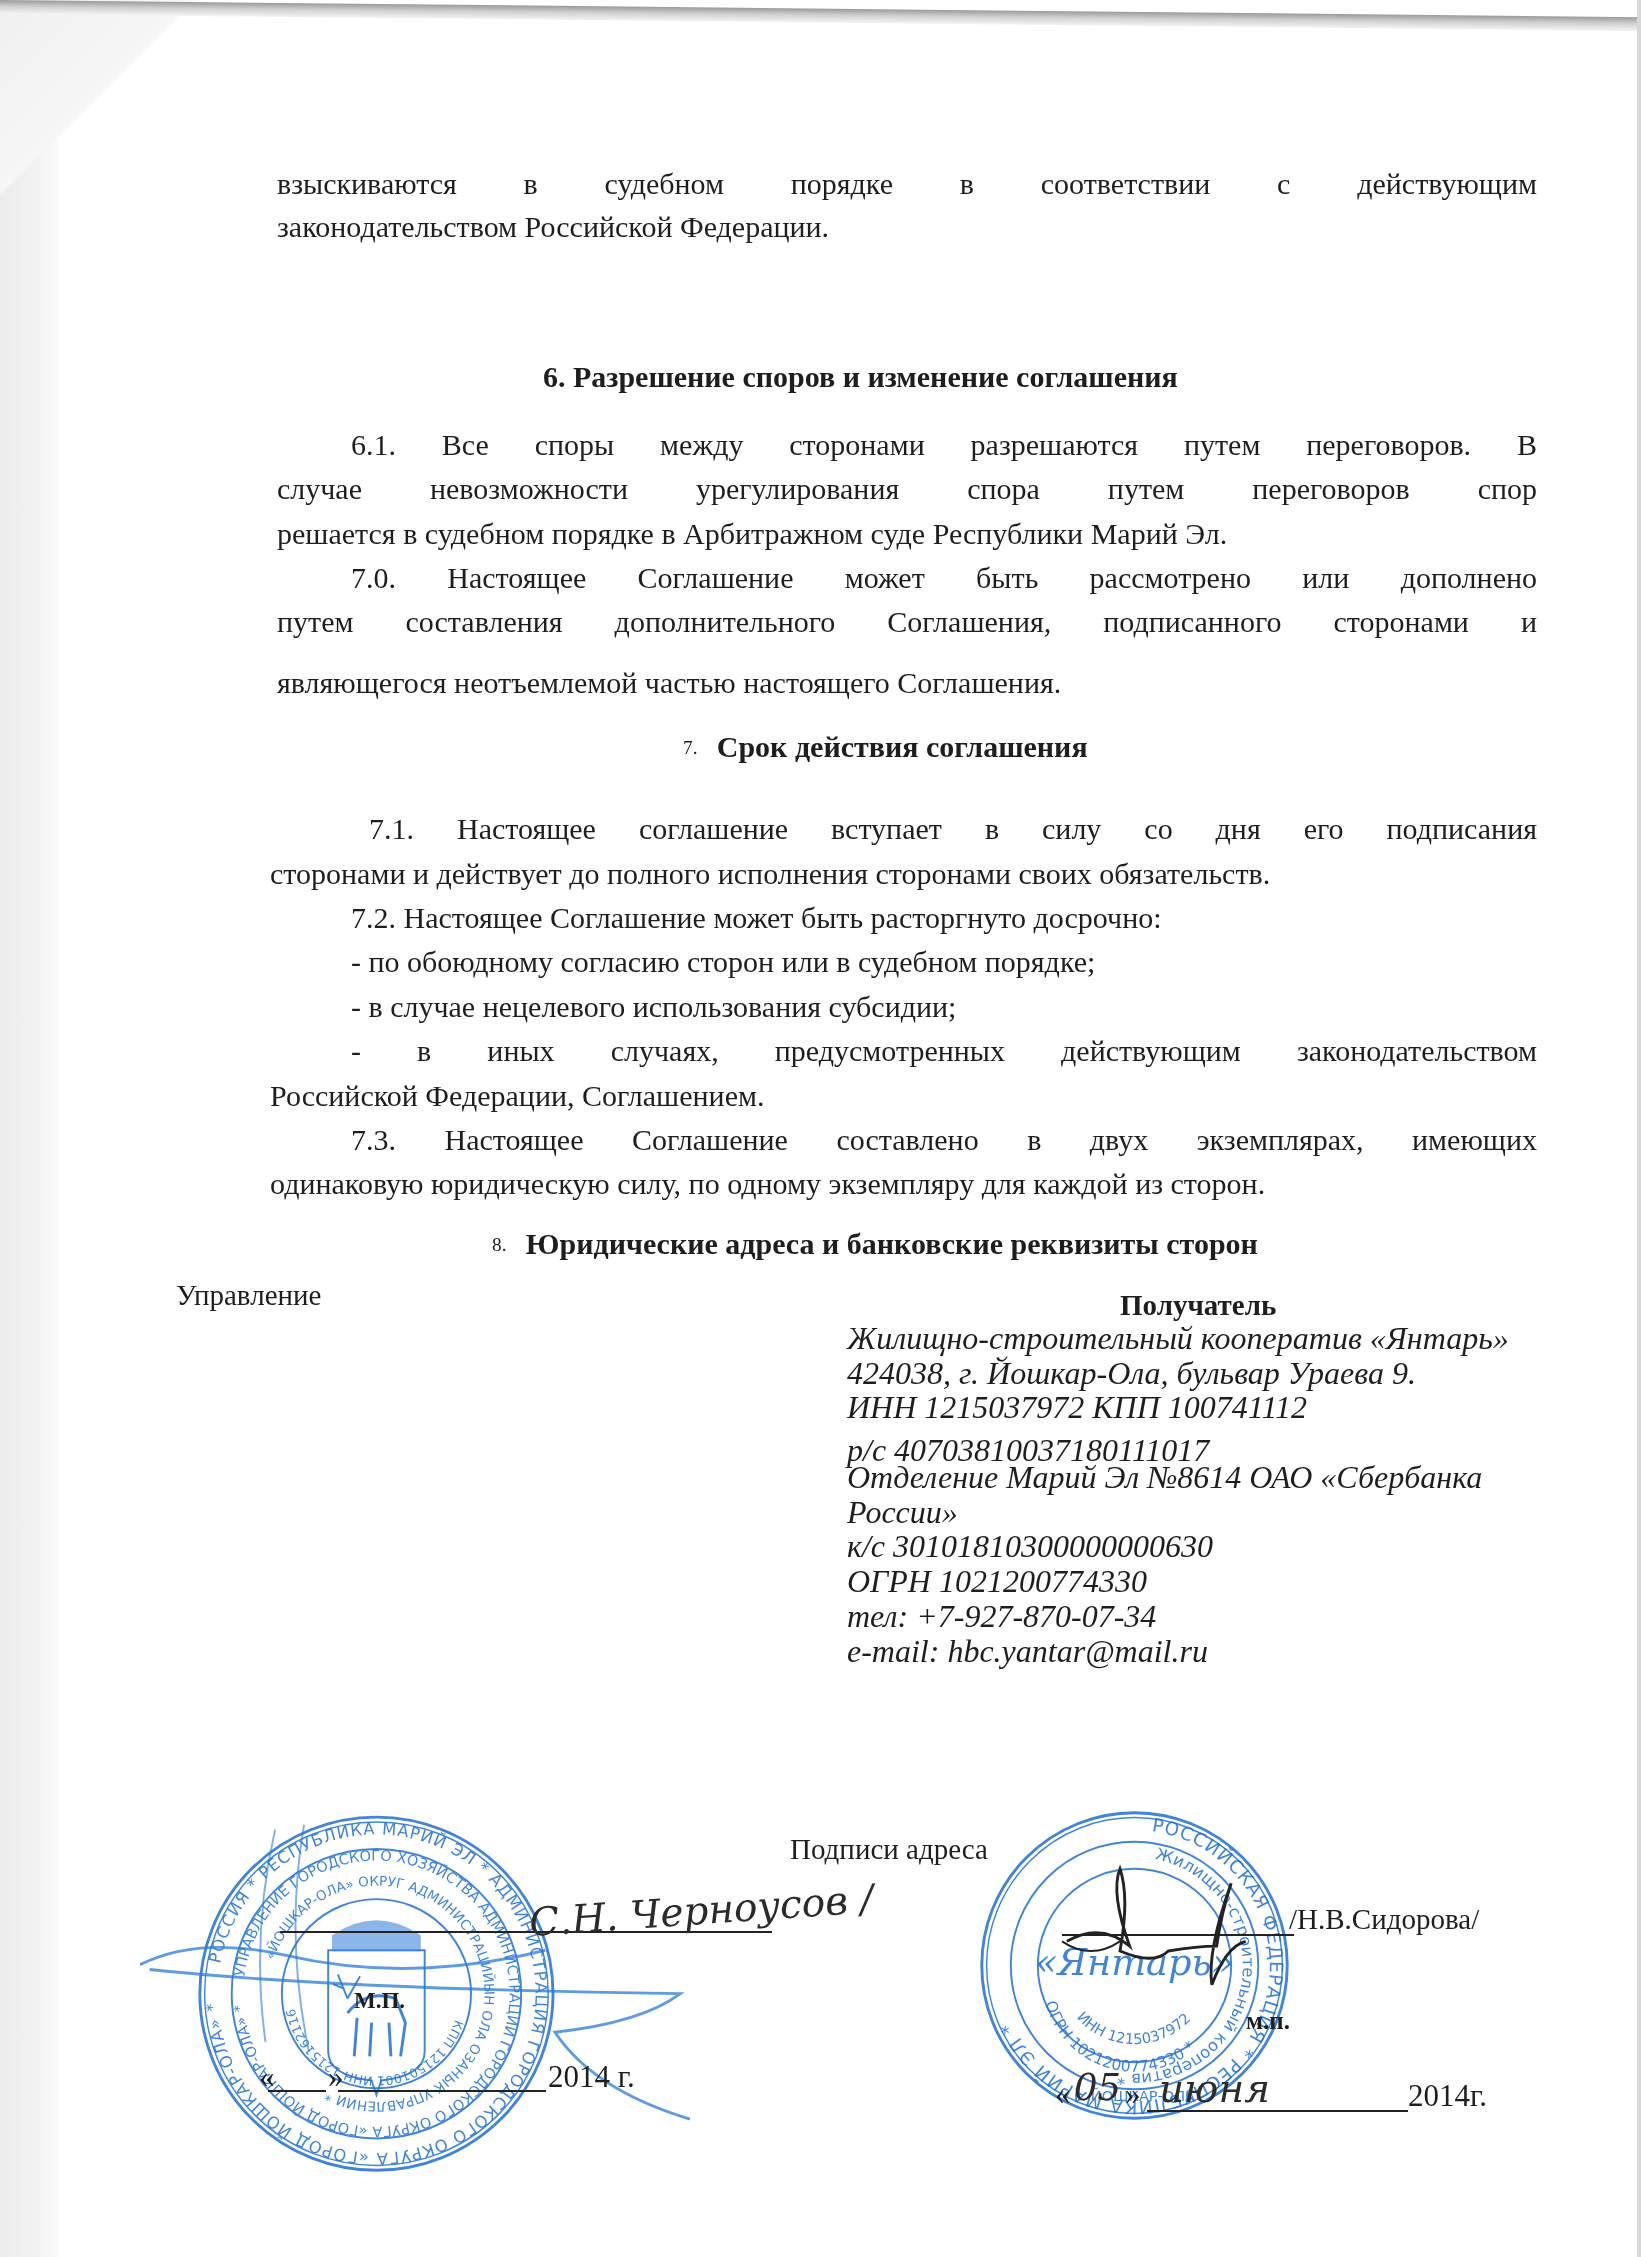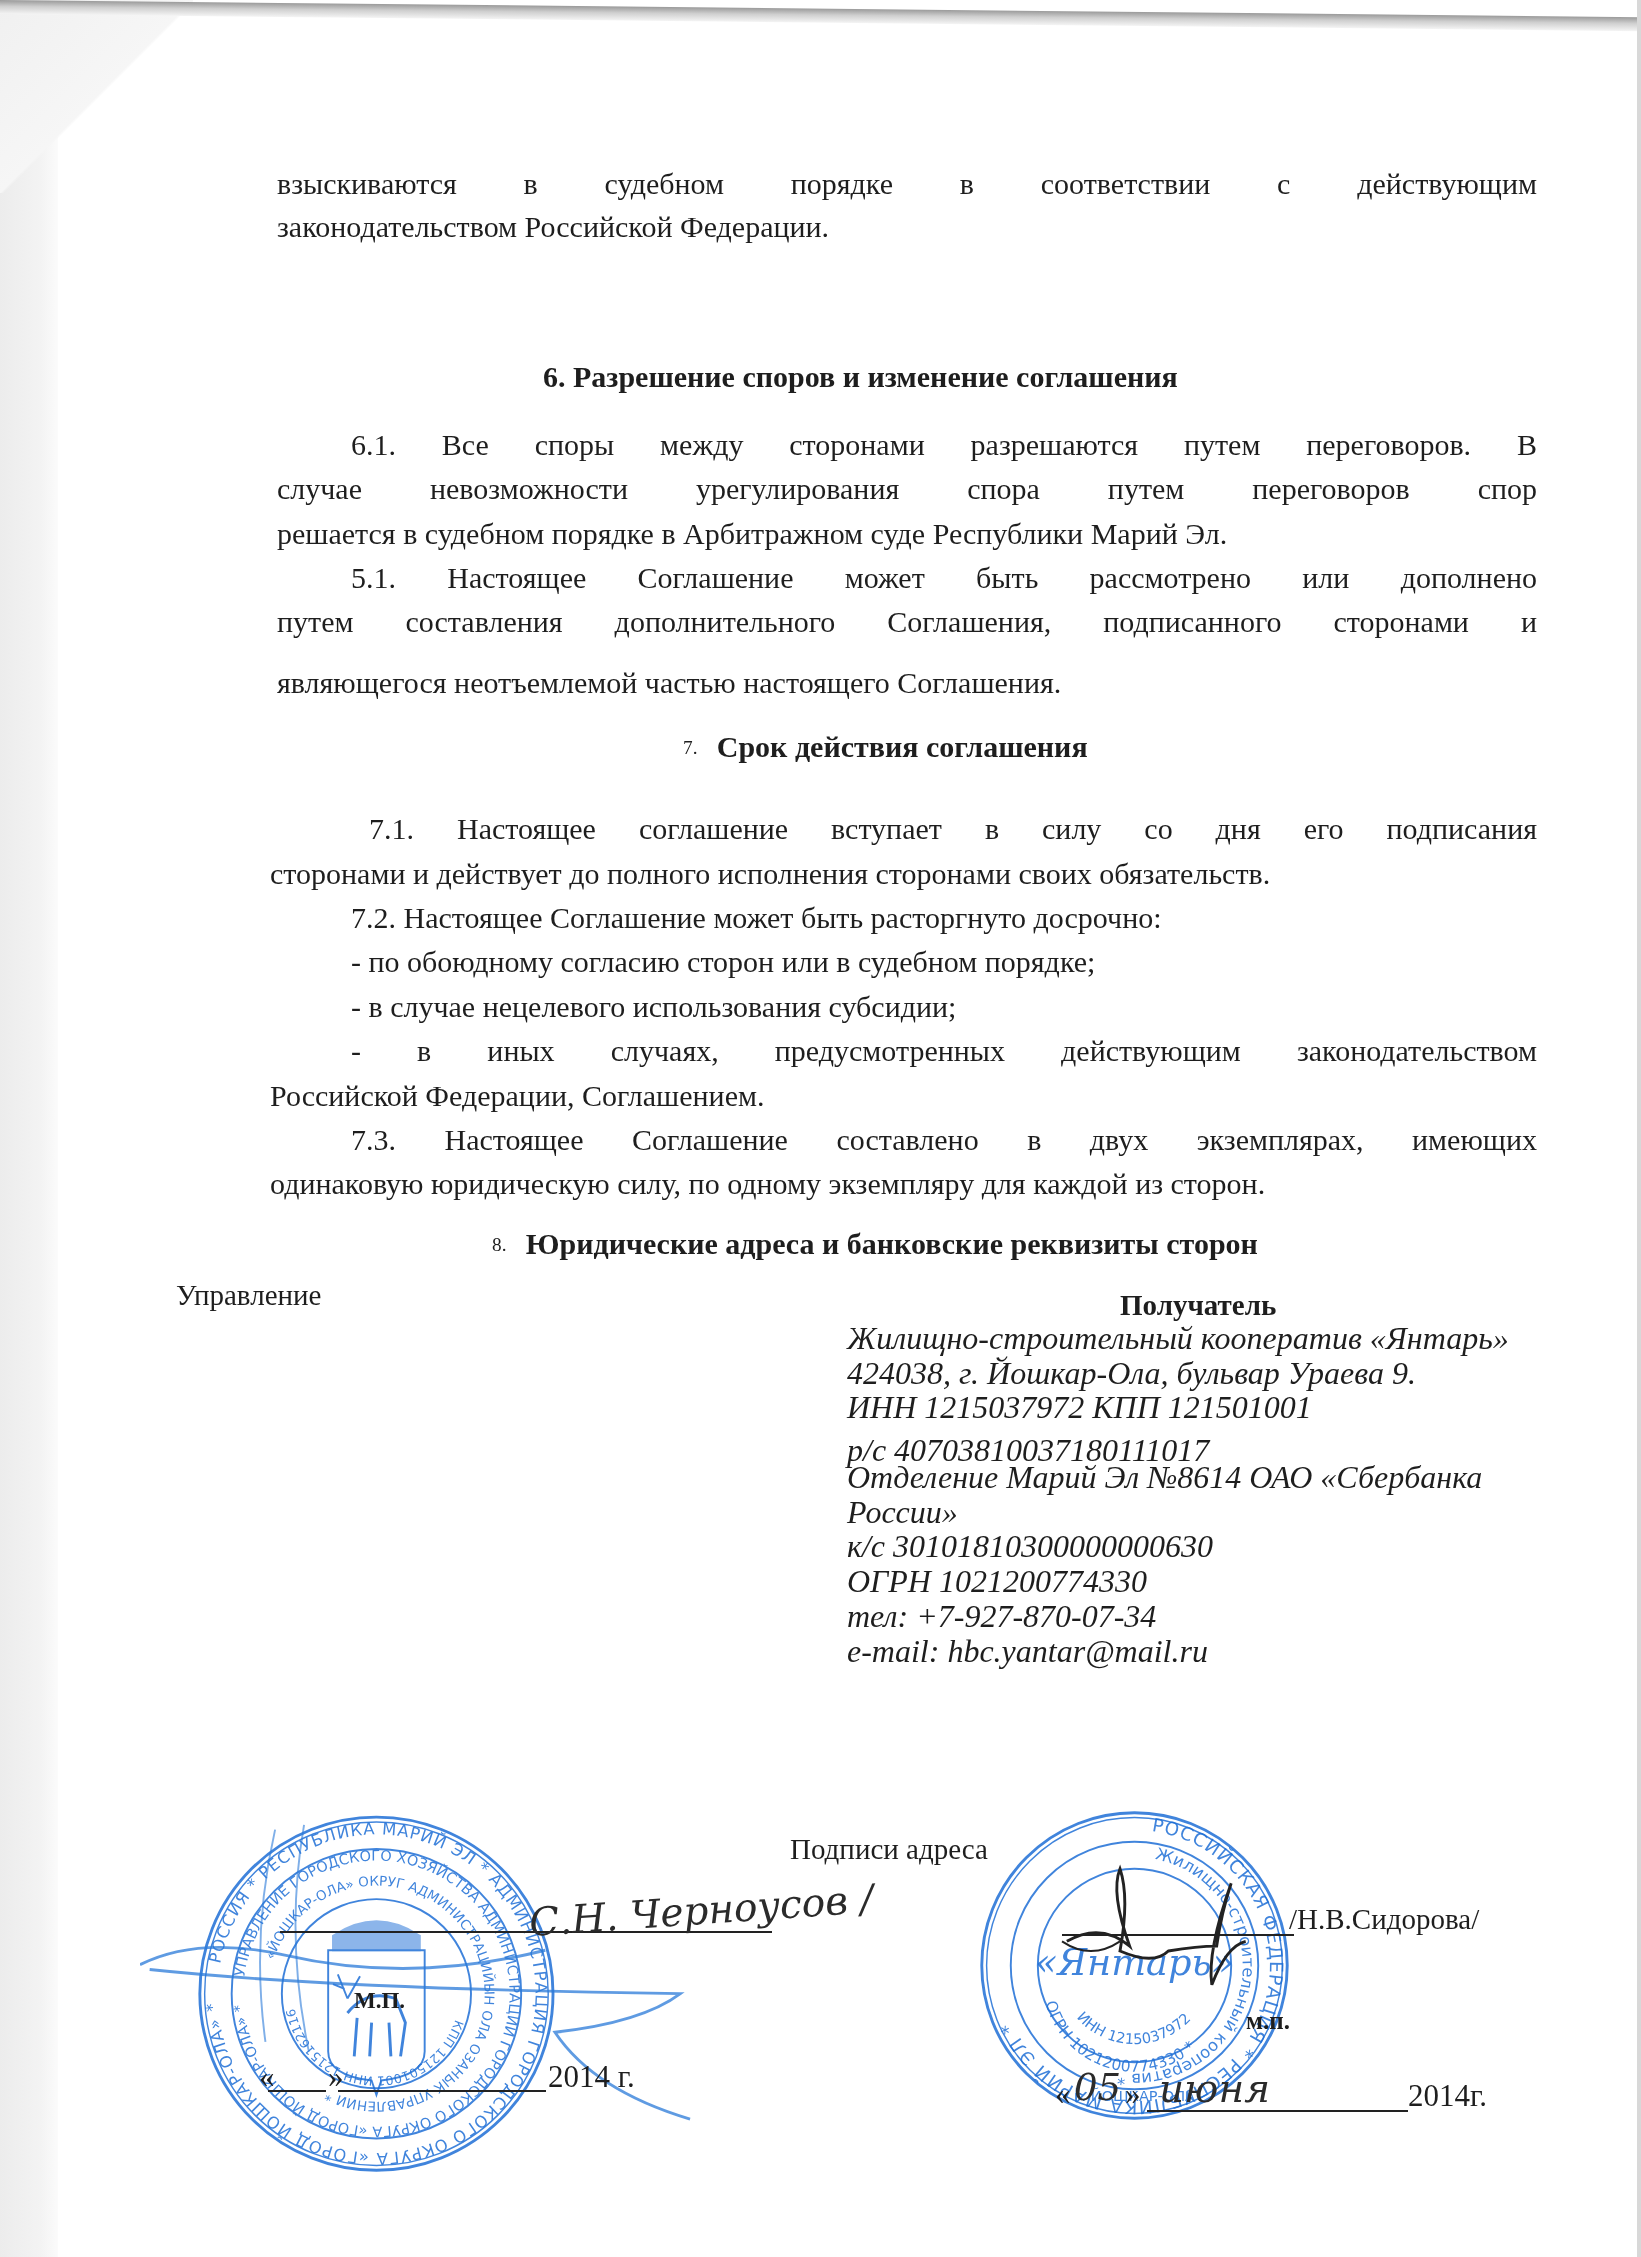--- a/index.html
+++ b/index.html
@@ -49,21 +49,21 @@
 
 <div class="line justify" style="left:277px; top:164px; width:1260px;">взыскиваются в судебном порядке в соответствии с действующим</div>
 <div class="line" style="left:277px; top:207px;">законодательством Российской Федерации.</div>
 
 <div class="heading" style="left:543px; top:340px;">6. Разрешение споров и изменение соглашения</div>
 
 <div class="line justify" style="left:351px; top:425px; width:1186px;">6.1. Все споры между сторонами разрешаются путем переговоров. В</div>
 <div class="line justify" style="left:277px; top:469px; width:1260px;">случае невозможности урегулирования спора путем переговоров спор</div>
 <div class="line" style="left:277px; top:514px;">решается в судебном порядке в Арбитражном суде Республики Марий Эл.</div>
 
-<div class="line justify" style="left:351px; top:558px; width:1186px;">5.1. Настоящее Соглашение может быть рассмотрено или дополнено</div>
+<div class="line justify" style="left:351px; top:558px; width:1186px;">7.0. Настоящее Соглашение может быть рассмотрено или дополнено</div>
 <div class="line justify" style="left:277px; top:602px; width:1260px;">путем составления дополнительного Соглашения, подписанного сторонами и</div>
 <div class="line" style="left:277px; top:647px;margin-top:16px;">являющегося неотъемлемой частью настоящего Соглашения.</div>
 
 <div class="heading" style="left:683px; top:710px;">
   <span class="num-small">7.</span><span>Срок действия соглашения</span>
 </div>
 
 <div class="line justify" style="left:369px; top:809px; width:1168px;">7.1. Настоящее соглашение вступает в силу со дня его подписания</div>
 <div class="line" style="left:270px; top:854px; width:1270px;">сторонами и действует до полного исполнения сторонами своих обязательств.</div>
 
@@ -79,21 +79,21 @@
 <div class="heading" style="left:492px; top:1207px;">
   <span class="num-small">8.</span><span>Юридические адреса и банковские реквизиты сторон</span>
 </div>
 
 <div class="line" style="left:176px; top:1276px; font-size:29px;">Управление</div>
 <div class="line" style="left:1120px; top:1286px; font-size:29px;font-weight:bold;">Получатель</div>
 
 <div>
   <div class="req" style="top:1323px;">Жилищно-строительный кооператив «Янтарь»</div>
   <div class="req" style="top:1358px;">424038, г. Йошкар-Ола, бульвар Ураева 9.</div>
-  <div class="req" style="top:1392px;">ИНН 1215037972   КПП 121501001</div>
+  <div class="req" style="top:1392px;">ИНН 1215037972   КПП 100741112</div>
   <div class="req" style="top:1427px;margin-top:8px;">р/с 40703810037180111017</div>
   <div class="req" style="top:1462px;">Отделение Марий Эл №8614 ОАО «Сбербанка</div>
   <div class="req" style="top:1497px;">России»</div>
   <div class="req" style="top:1531px;">к/с 30101810300000000630</div>
   <div class="req" style="top:1566px;">ОГРН 1021200774330</div>
   <div class="req" style="top:1601px;">тел: +7-927-870-07-34</div>
   <div class="req" style="top:1636px;">e-mail: hbc.yantar@mail.ru</div>
 </div>
 
 <div class="line" style="left:790px; top:1830px; font-size:29px;">Подписи адреса</div>

